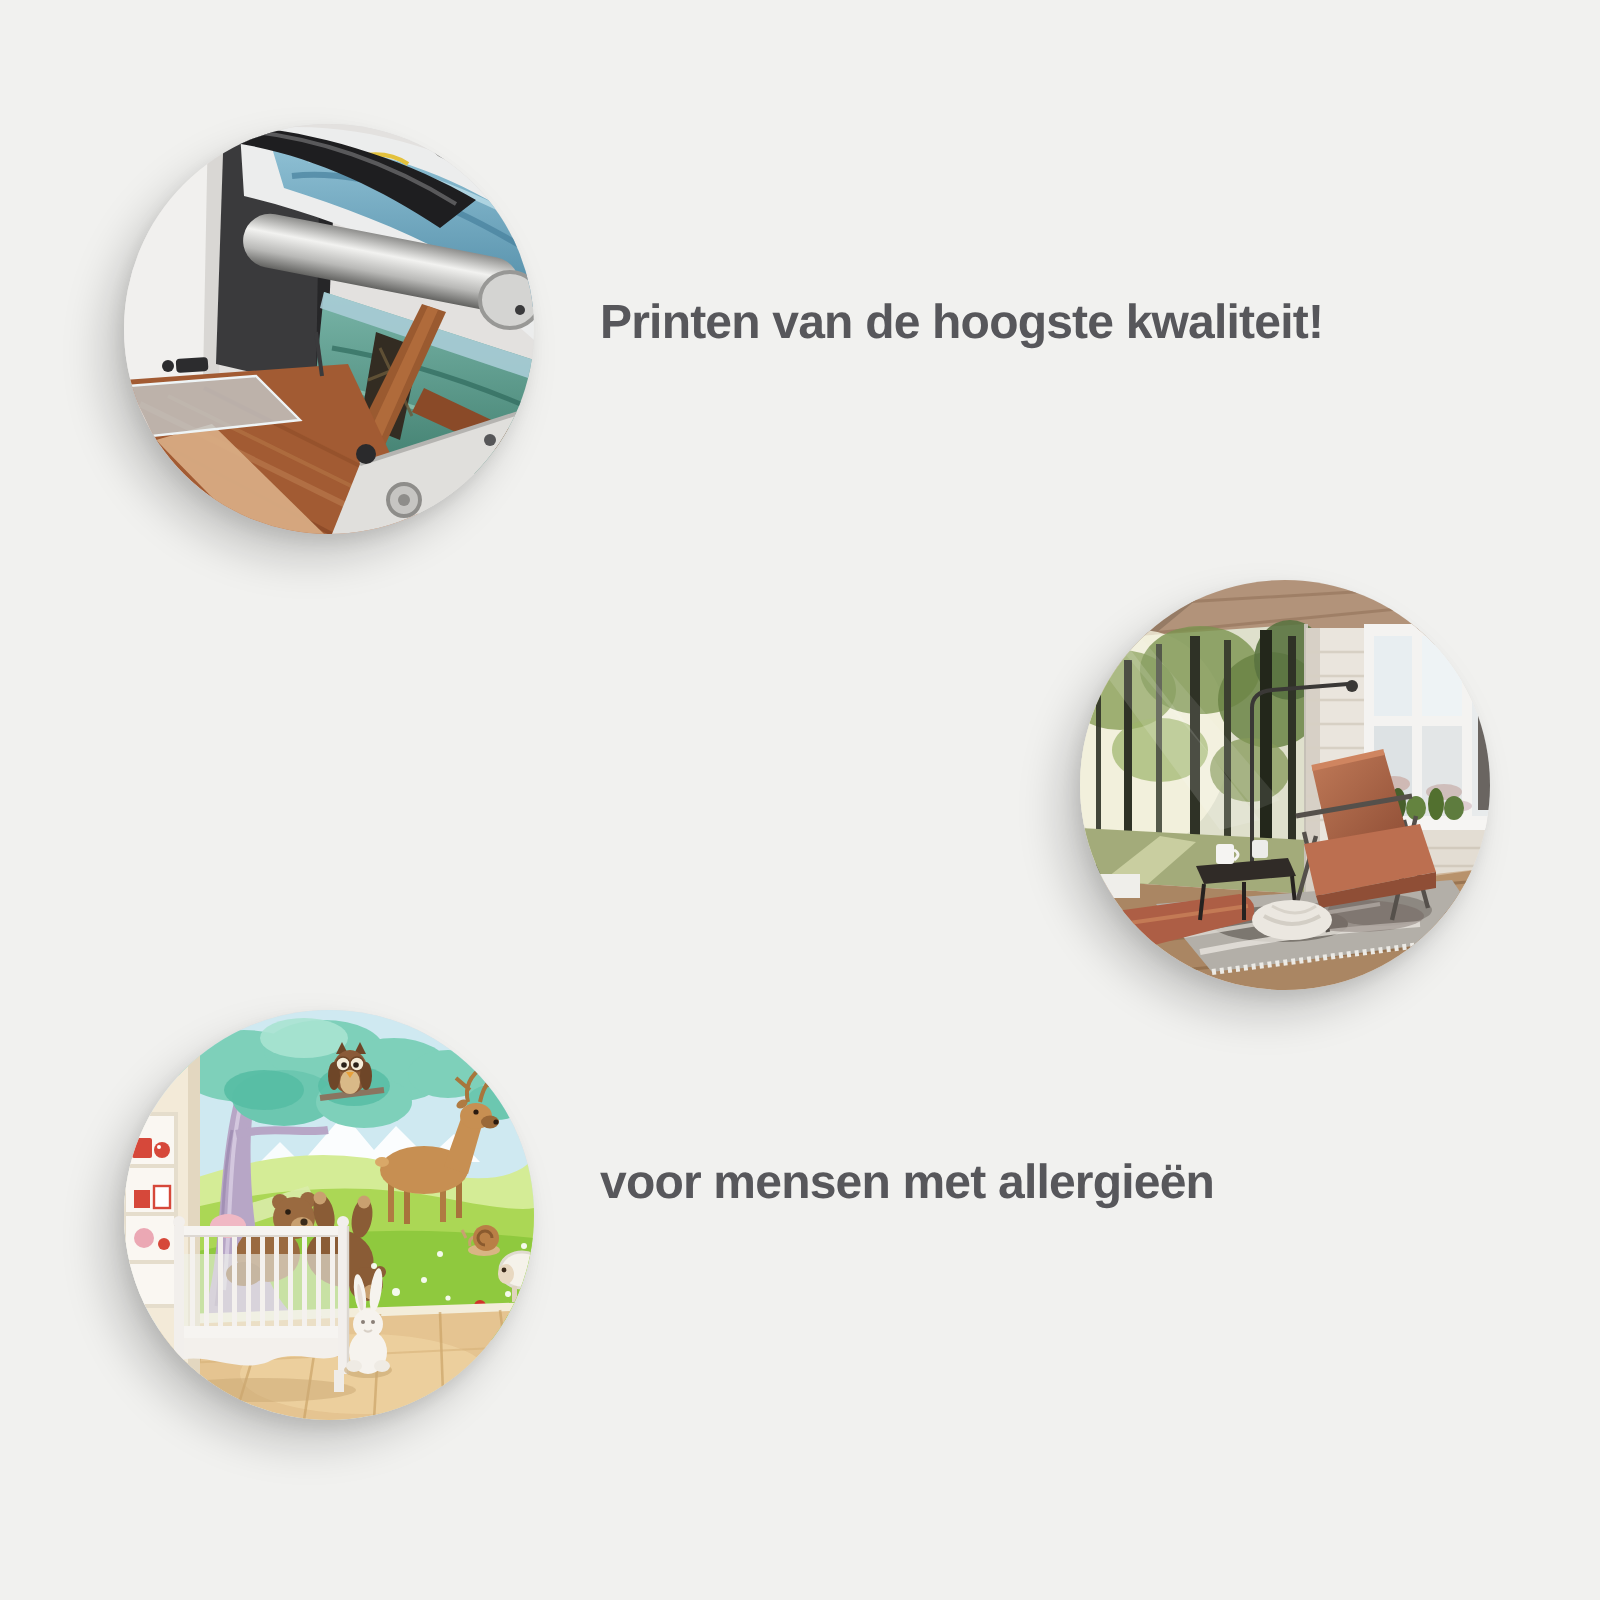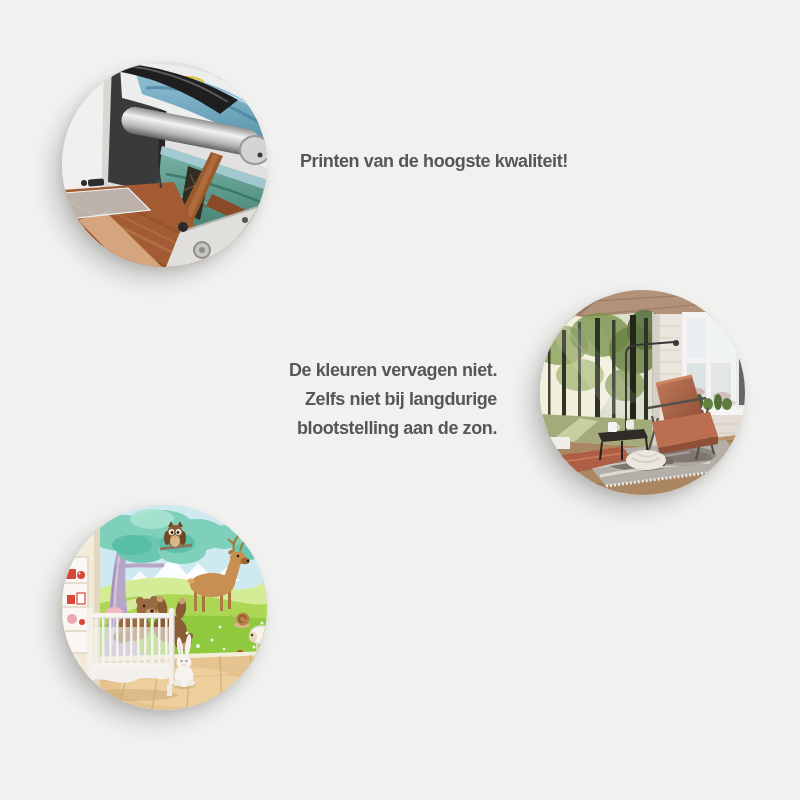--- a/index.html
+++ b/index.html
@@ -16,21 +16,21 @@
     overflow:hidden;
     box-shadow:-10px 12px 22px rgba(0,0,0,0.18), -2px 4px 8px rgba(0,0,0,0.08);
     background:#ddd;
   }
   .circle svg{display:block;width:205px;height:205px;}
   .c1{left:62px;top:62px;}
   .c2{left:540px;top:290px;}
   .c3{left:62px;top:505px;}
   .caption{
     position:absolute;
-    font-size:18px;font-weight:700;line-height:29px;
+    font-size:24px;font-weight:700;line-height:29px;
     letter-spacing:-0.4px;color:#57575b;
     white-space:nowrap;
   }
   .cap1{left:300px;top:147px;}
   .cap2{right:303px;top:356px;text-align:right;}
   .cap3{left:300px;top:577px;}
 </style>
 </head>
 <body style="background-color: rgb(241, 241, 239);">
 
@@ -240,25 +240,20 @@
         <path d="M108,118 L166,108" stroke="#55504b" stroke-width="2.5"></path>
       </g>
       <g>
         <ellipse cx="106" cy="170" rx="20" ry="10" fill="#ebe7e0"></ellipse>
         <path d="M92,168 Q106,176 120,168" stroke="#d3cec5" stroke-width="2" fill="none"></path>
         <path d="M96,163 Q108,170 118,163" stroke="#d8d3ca" stroke-width="1.5" fill="none"></path>
       </g>
     </svg>
   </figure>
 
-  <div class="caption cap2" style="color: rgb(87, 87, 91);">
-    <div>De kleuren vervagen niet.</div>
-    <div>Zelfs niet bij langdurige</div>
-    <div>blootstelling aan de zon.</div>
-  </div>
 
   <figure class="circle c3">
     <svg viewBox="0 0 205 205">
       <rect width="205" height="205" fill="#cfe9f1"></rect>
       <g>
         <polygon points="90,75 110,52 125,70 136,58 152,74 165,62 178,76 90,76" fill="#ffffff" opacity="0.9"></polygon>
         <polygon points="62,82 78,66 94,82" fill="#ffffff" opacity="0.85"></polygon>
         <path d="M30,86 Q90,64 140,78 T205,74 L205,150 L30,150 Z" fill="#d4ec96"></path>
         <path d="M30,100 Q100,82 160,94 T205,92 L205,155 L30,155 Z" fill="#abd755"></path>
         <path d="M30,122 Q110,104 205,114 L205,165 L30,165 Z" fill="#8fc93e"></path>
@@ -431,15 +426,16 @@
         <ellipse cx="115" cy="178" rx="4" ry="3" fill="#efebe4"></ellipse>
         <ellipse cx="129" cy="178" rx="4" ry="3" fill="#efebe4"></ellipse>
         <circle cx="119.5" cy="156" r="1" fill="#8a8078"></circle>
         <circle cx="124.5" cy="156" r="1" fill="#8a8078"></circle>
         <path d="M120,160 q2,1.6 4,0" stroke="#d8d0c6" stroke-width="1" fill="none"></path>
       </g>
     </svg>
   </figure>
 
   <div class="caption cap3" style="color: rgb(87, 87, 91);">
+    <div>voor mensen met allergieën</div>
   </div>
 
 </div>
 
 </body></html>

